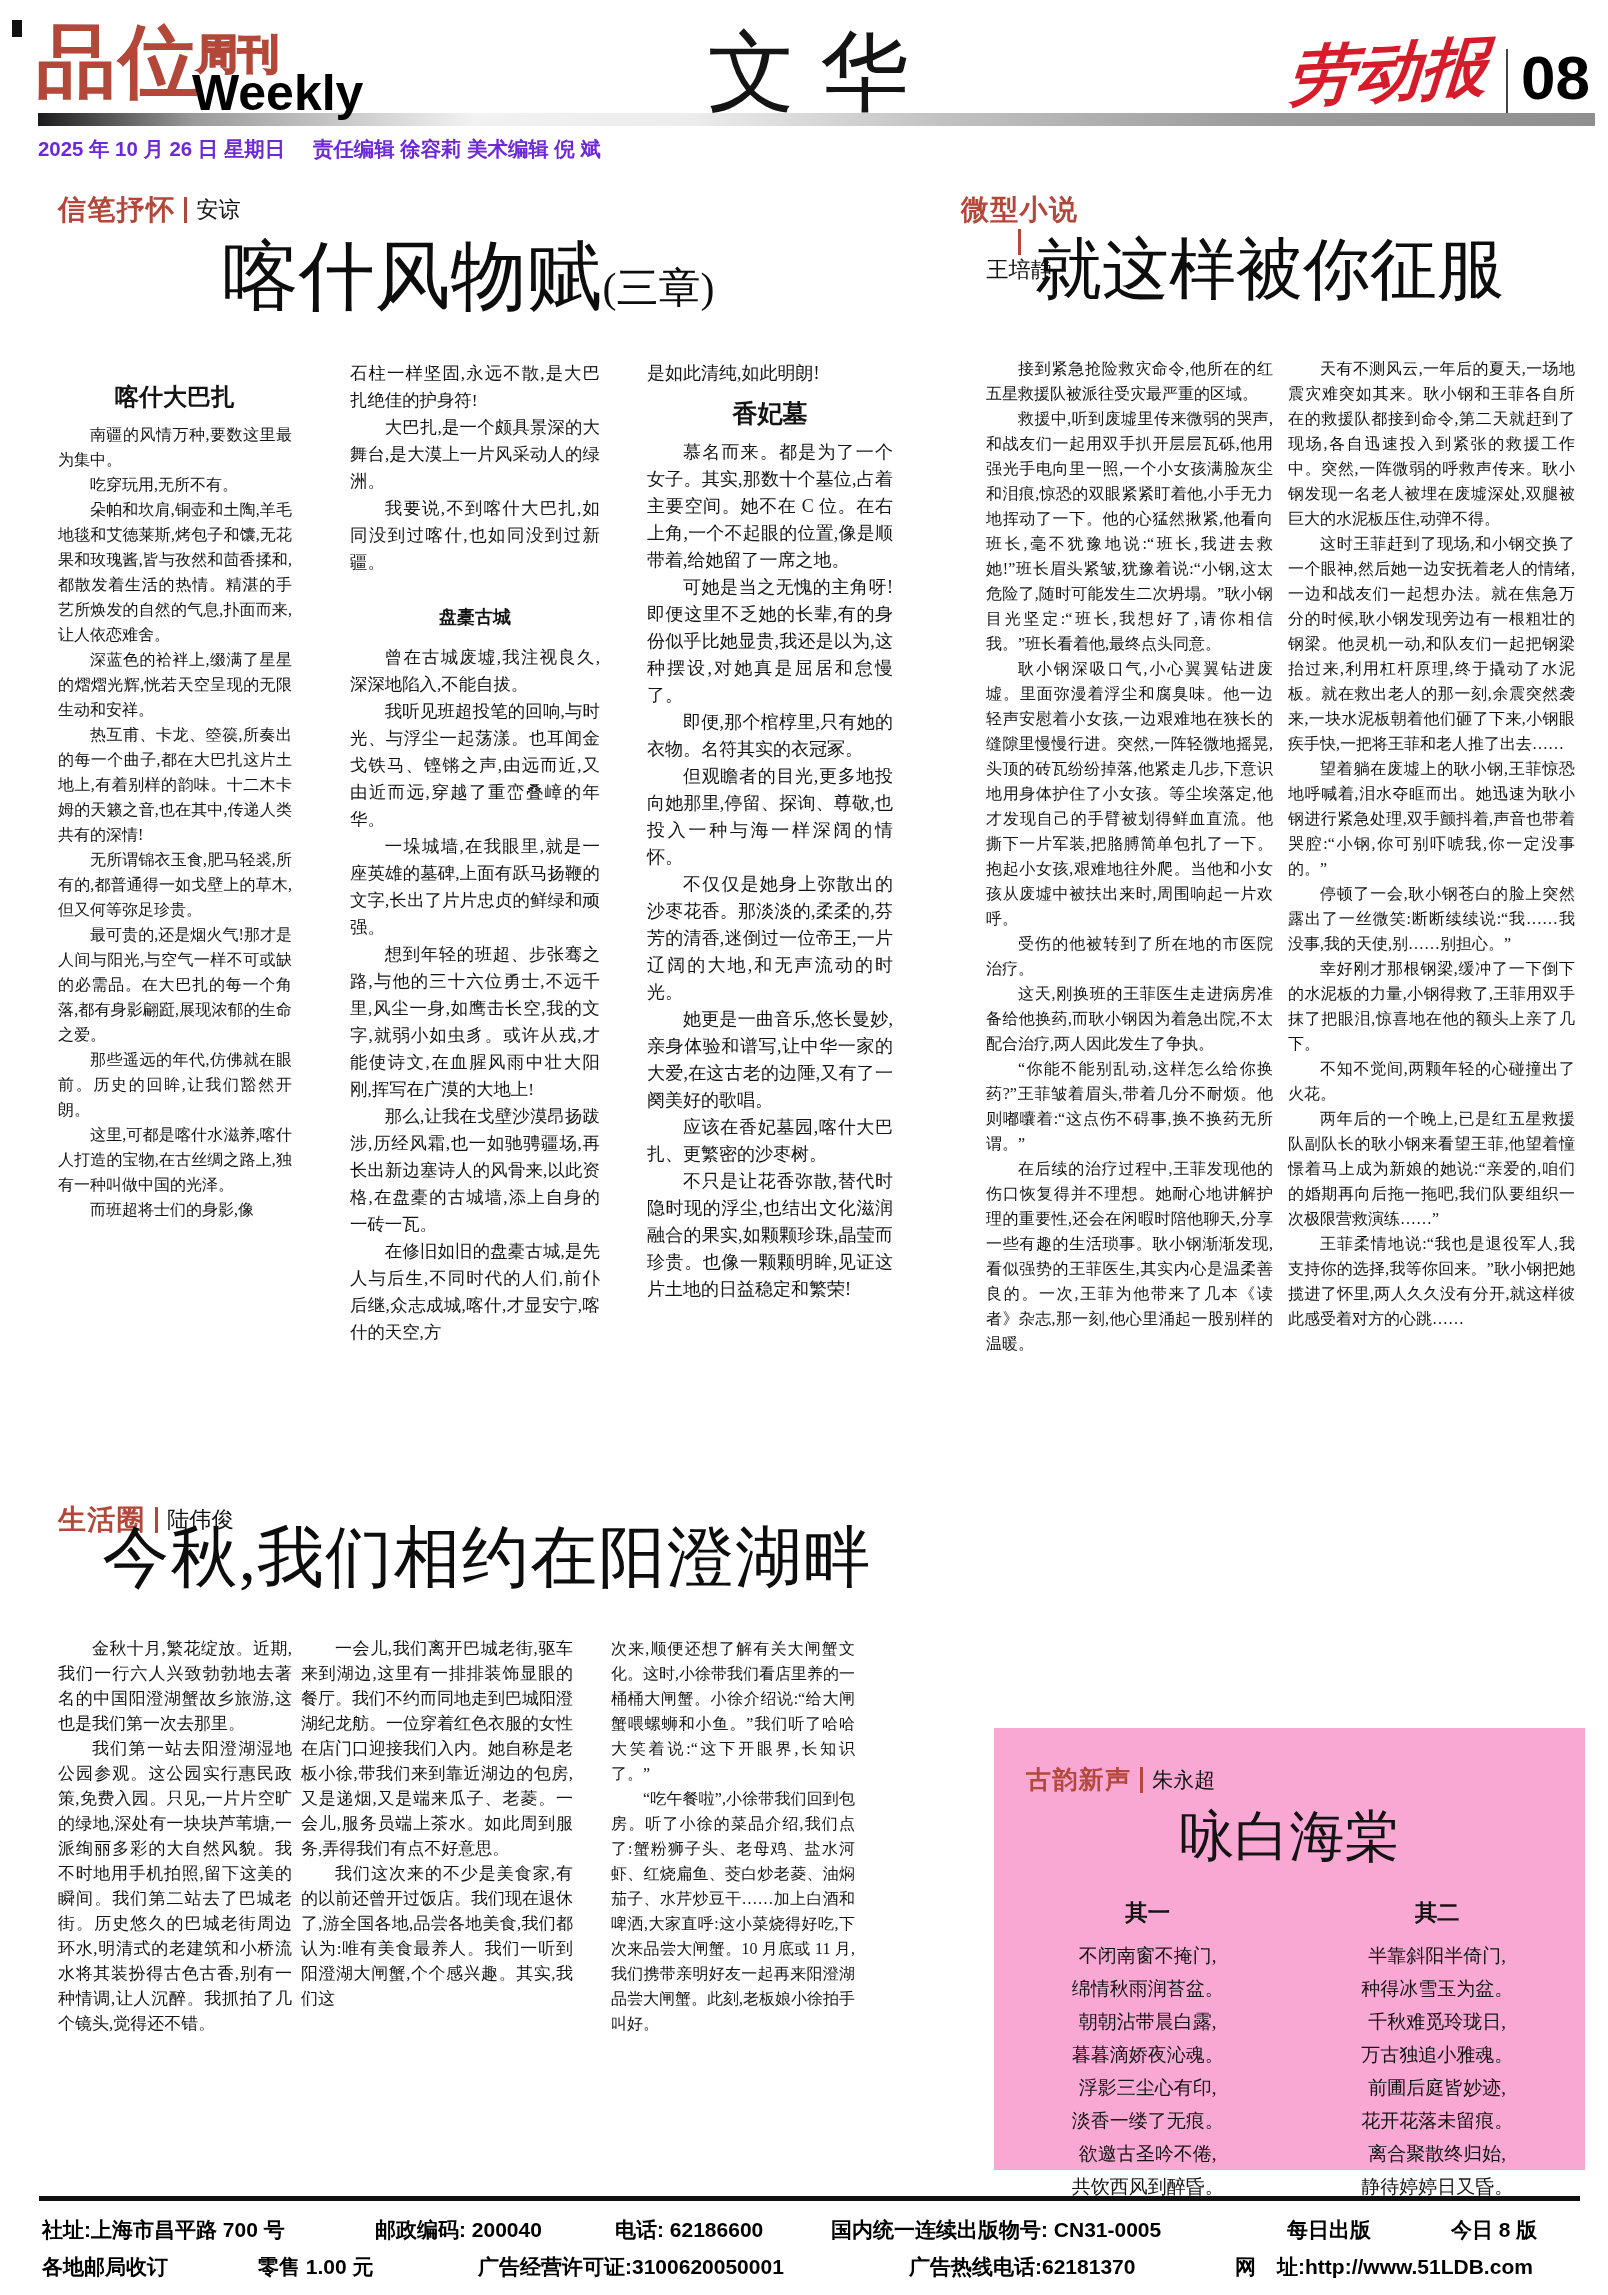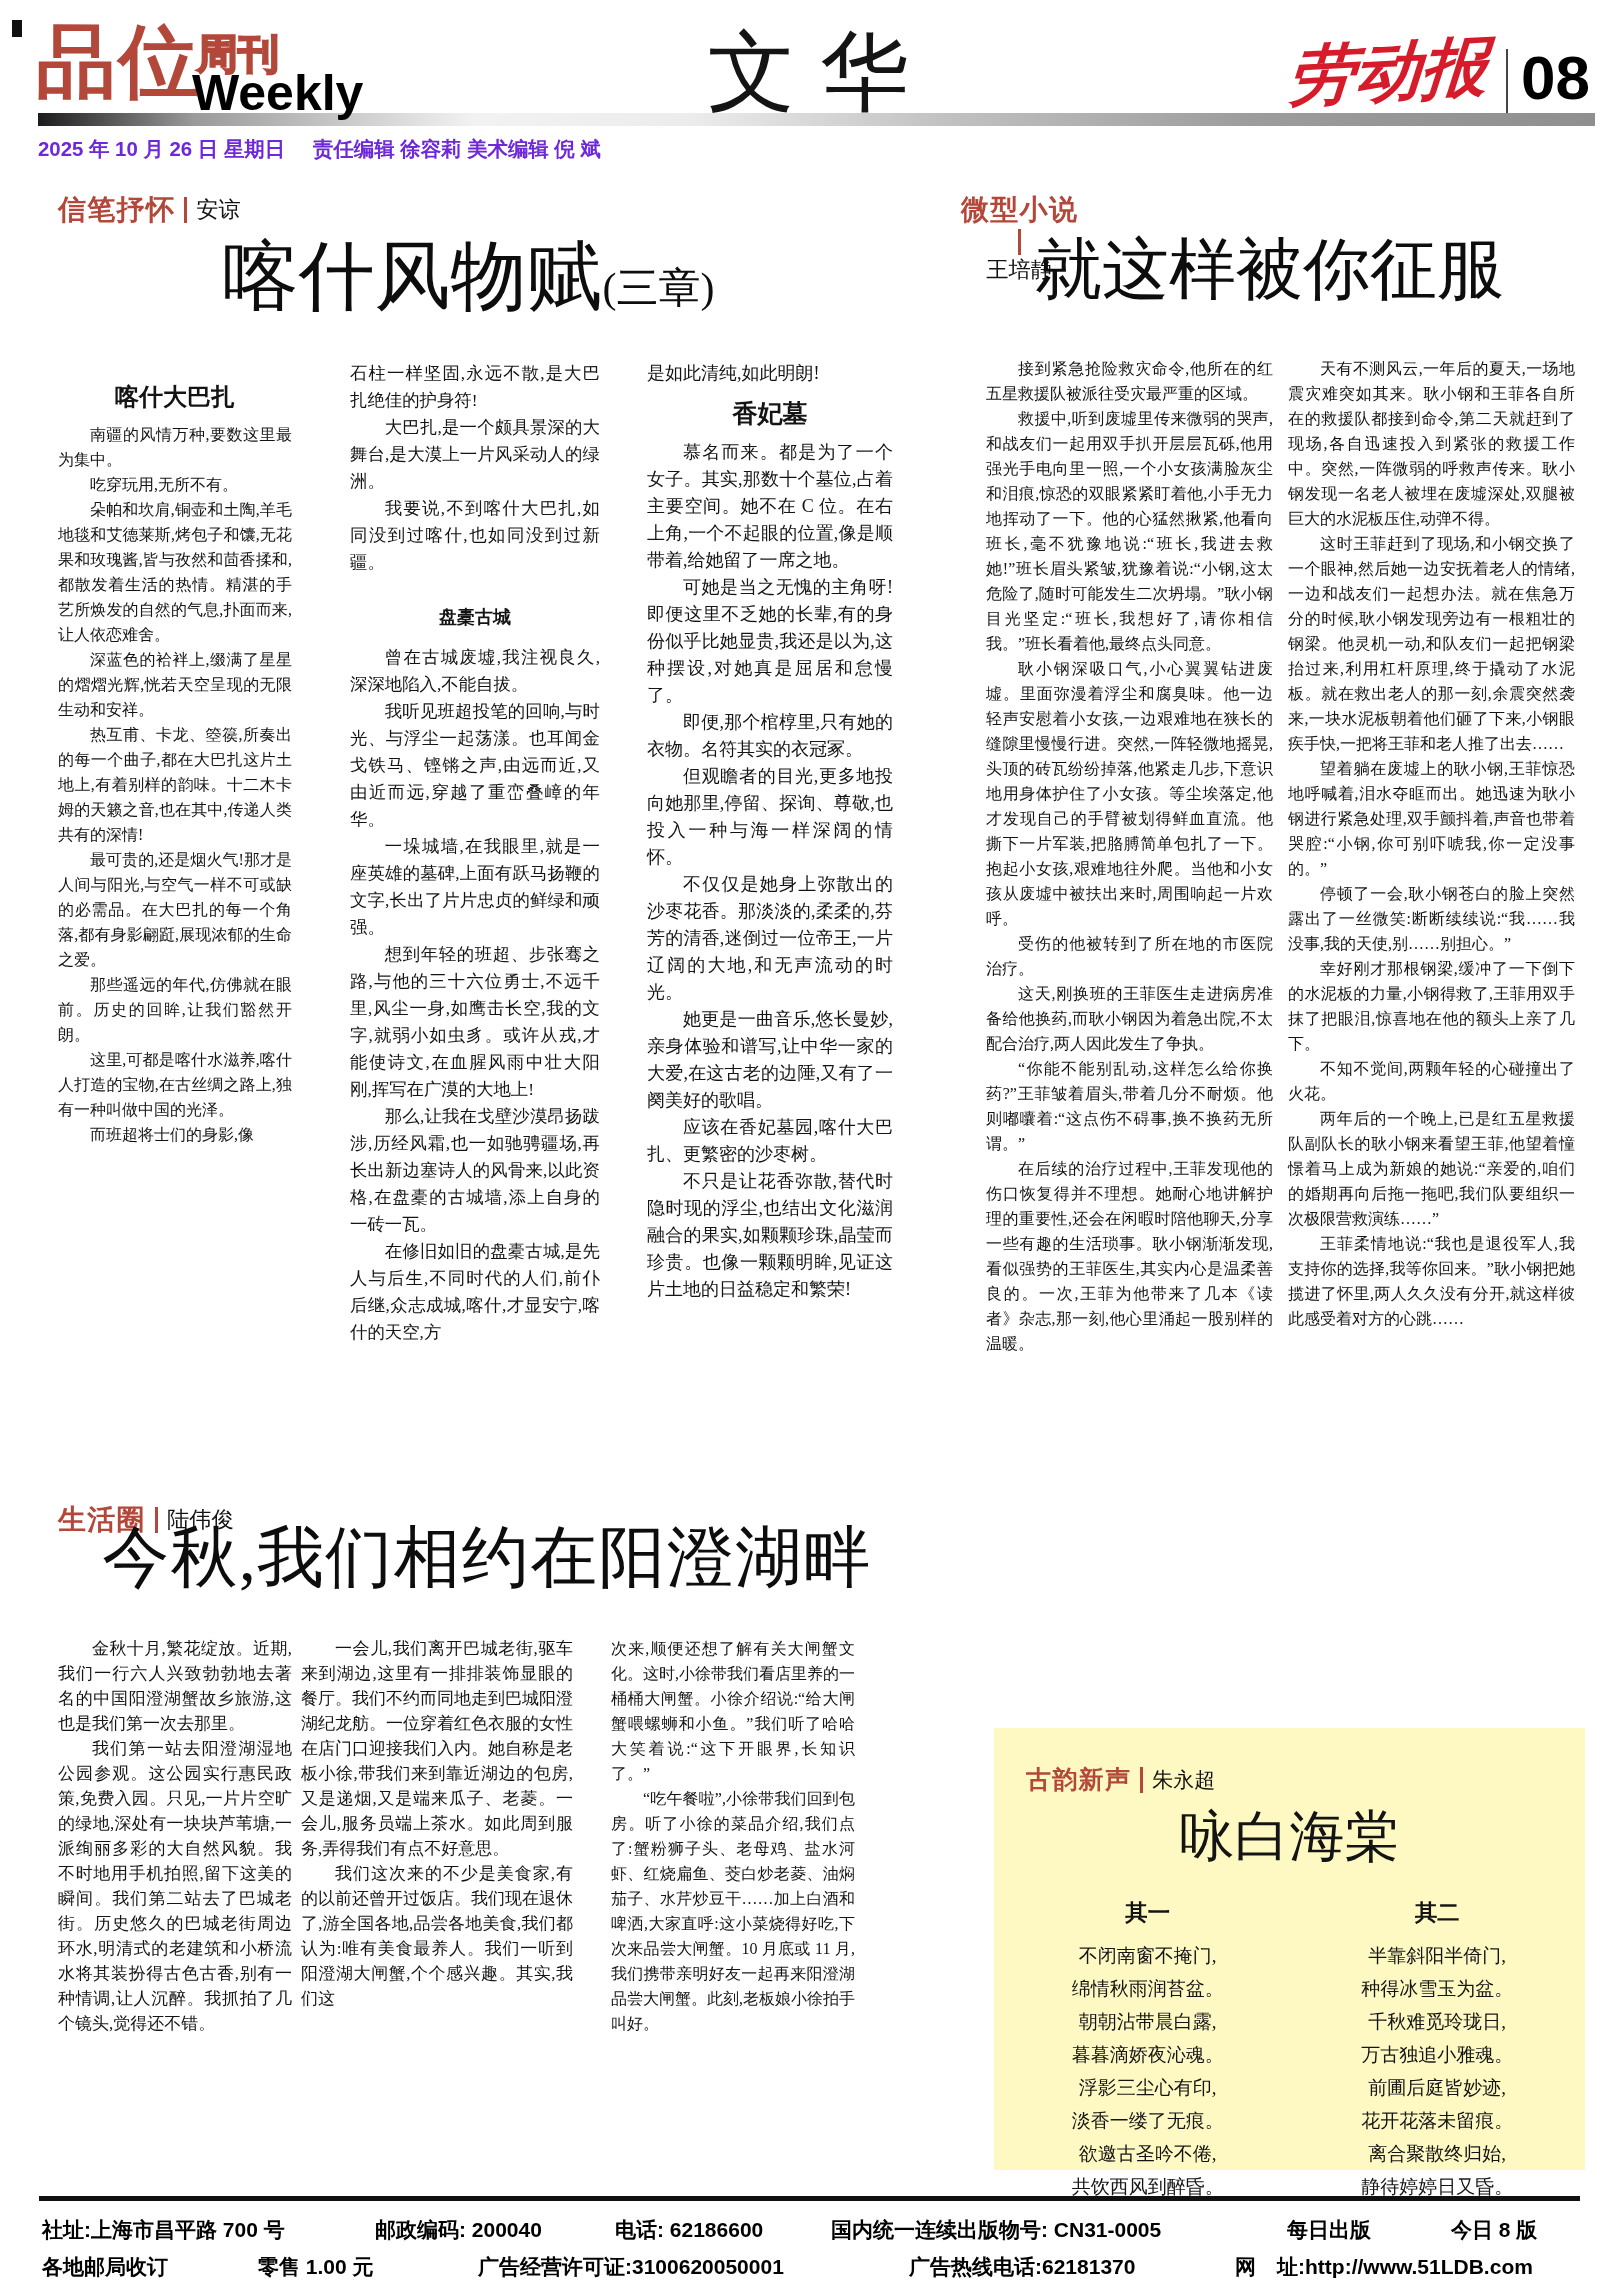--- a/index.html
+++ b/index.html
@@ -60,21 +60,21 @@
 
   #story-col1 { left:986px; top:356px; width:287px; font-size:16px; line-height:25px; }
   #story-col2 { left:1288px; top:356px; width:287px; font-size:16px; line-height:25px; }
 
   #travel-col1 { left:58px;  top:1636px; width:234px; font-size:17px; line-height:25px; }
   #travel-col2 { left:301px; top:1636px; width:272px; font-size:17px; line-height:25px; }
   #travel-col3 { left:611px; top:1636px; width:244px; font-size:16px; line-height:25px; }
 
   
   #poem-box { position:absolute; left:994px; top:1728px; width:591px; height:442px;
-              background:#fef9c3; }
+              background:#f9a8d4; }
   #poem-kicker { left:32px; top:35px; }
   #poem-kicker .k-label { font-size:25px; }
   #poem-kicker .k-author { font-size:21px; }
   #poem-title { position:absolute; left:0; top:72px; width:100%; text-align:center;
               font-size:55px; font-weight:500; }
   .poem-col { position:absolute; top:170px; width:44%; text-align:center; }
   #poem-first  { left:4%; }
   #poem-second { left:53%; }
   .poem-col h5 { font-size:22.3px; font-weight:700; margin-bottom:10.5px; }
   .poem-col p { font-size:19px; line-height:33px; }
@@ -111,20 +111,21 @@
 <div id="essay-title" class="art-title">
   <span>喀什风物赋</span><span class="title-note">(三章)</span>
 </div>
 <div id="essay-col1" class="art-col">
     <h4>喀什大巴扎</h4>
     <p>南疆的风情万种,要数这里最为集中。</p>
     <p>吃穿玩用,无所不有。</p>
     <p>朵帕和坎肩,铜壶和土陶,羊毛地毯和艾德莱斯,烤包子和馕,无花果和玫瑰酱,皆与孜然和茴香揉和,都散发着生活的热情。精湛的手艺所焕发的自然的气息,扑面而来,让人依恋难舍。</p>
     <p>深蓝色的袷袢上,缀满了星星的熠熠光辉,恍若天空呈现的无限生动和安祥。</p>
     <p>热互甫、卡龙、箜篌,所奏出的每一个曲子,都在大巴扎这片土地上,有着别样的韵味。十二木卡姆的天籁之音,也在其中,传递人类共有的深情!</p>
+    <p>无所谓锦衣玉食,肥马轻裘,所有的,都普通得一如戈壁上的草木,但又何等弥足珍贵。</p>
     <p>最可贵的,还是烟火气!那才是人间与阳光,与空气一样不可或缺的必需品。在大巴扎的每一个角落,都有身影翩跹,展现浓郁的生命之爱。</p>
     <p>那些遥远的年代,仿佛就在眼前。历史的回眸,让我们豁然开朗。</p>
     <p>这里,可都是喀什水滋养,喀什人打造的宝物,在古丝绸之路上,独有一种叫做中国的光泽。</p>
     <p>而班超将士们的身影,像</p>
   </div>
 <div id="essay-col2" class="art-col">
     <p class="cont">石柱一样坚固,永远不散,是大巴扎绝佳的护身符!</p>
     <p>大巴扎,是一个颇具景深的大舞台,是大漠上一片风采动人的绿洲。</p>
     <p>我要说,不到喀什大巴扎,如同没到过喀什,也如同没到过新疆。</p>
     <h4>盘橐古城</h4>

